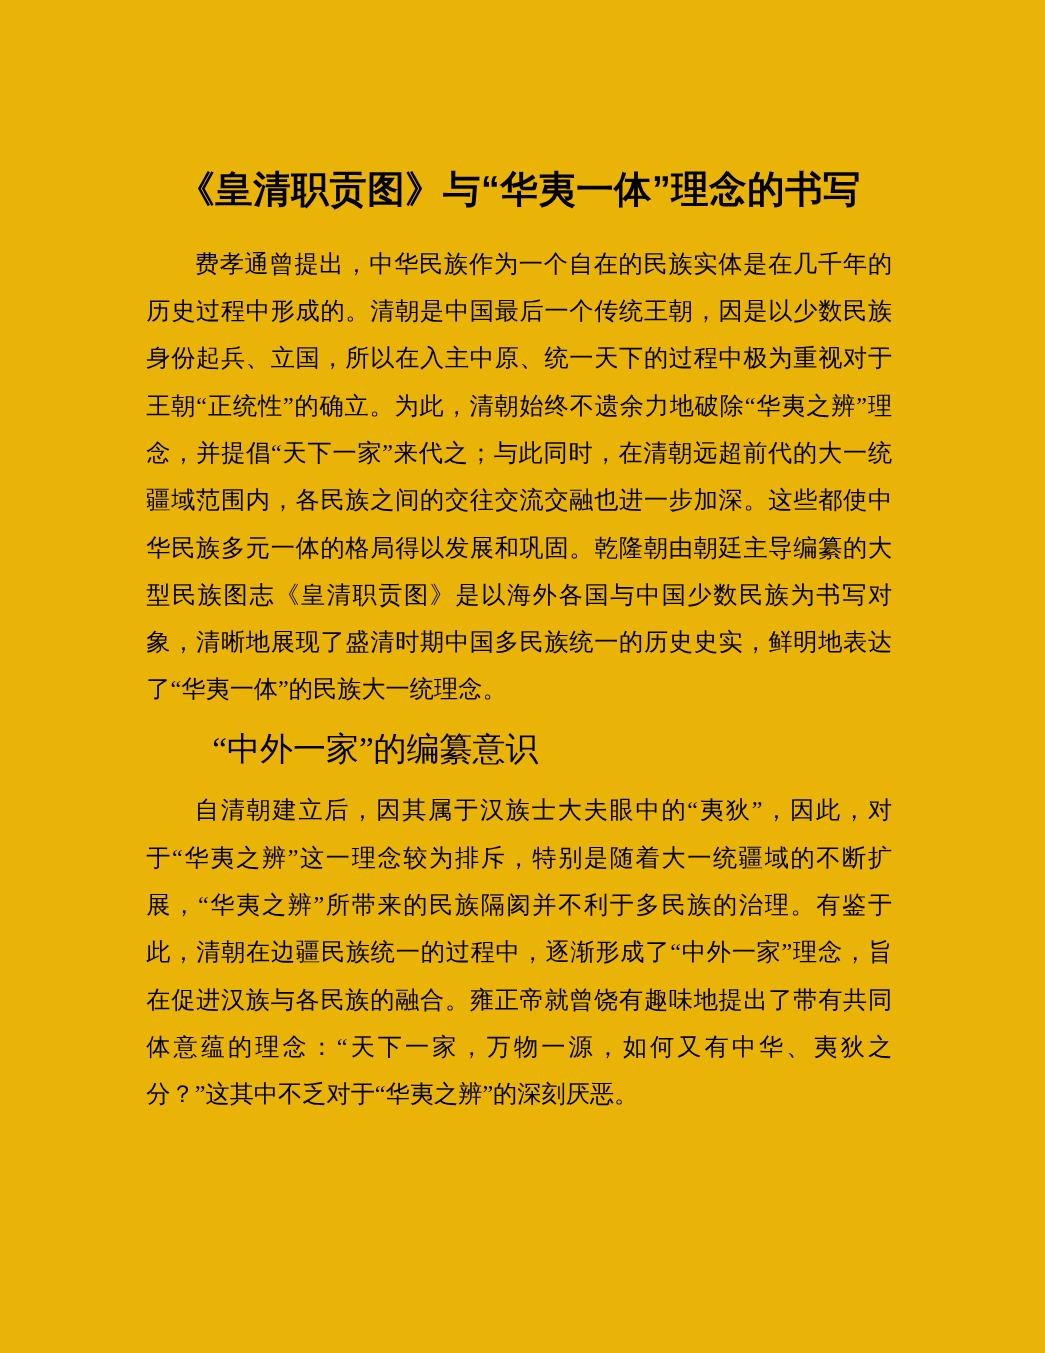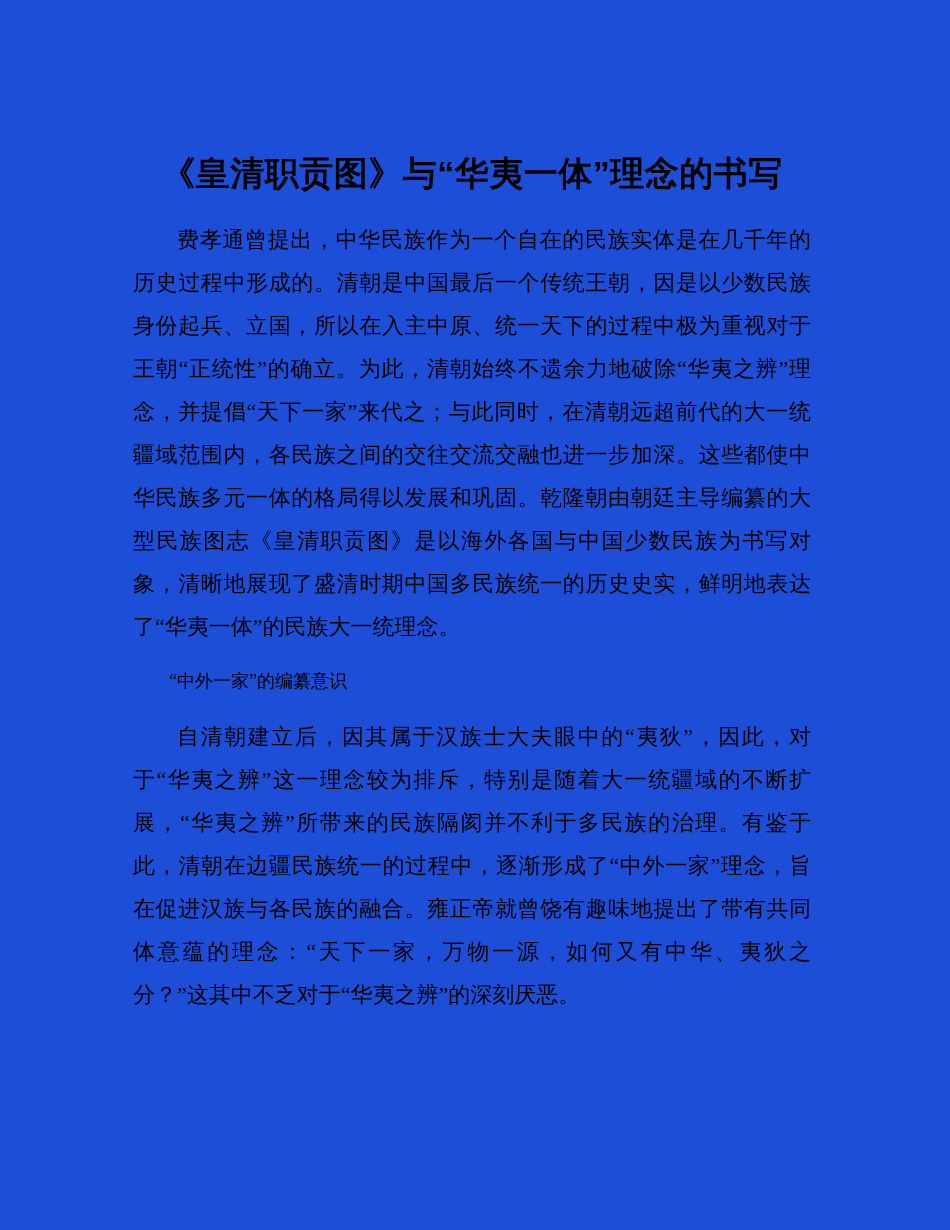--- a/index.html
+++ b/index.html
@@ -4,21 +4,21 @@
 <style>
   html, body {
     margin: 0;
     padding: 0;
     background: #ffffff;
   }
   .page {
     position: relative;
     width: 950px;
     height: 1230px;
-    background: #1d4ed8;
+    background: #eab308;
     overflow: hidden;
   }
   .content {
     position: absolute;
     left: 133px;
     top: 148px;
     width: 678px;
     color: #000000;
   }
   .doc-title {
@@ -36,21 +36,21 @@
     font-size: 22px;
     line-height: 43px;
     text-align: justify;
     text-indent: 2em;
     margin: 0;
     color: #000000;
     word-break: normal;
   }
   .subheading {
     font-weight: normal;
-    font-size: 18px;
+    font-size: 30px;
     margin: 12px 0;
   }
 </style>
 </head>
 <body>
 
 <div class="page">
   <div class="content">
     <h1 class="doc-title">《皇清职贡图》与“华夷一体”理念的书写</h1>
     <p class="para">费孝通曾提出，中华民族作为一个自在的民族实体是在几千年的历史过程中形成的。清朝是中国最后一个传统王朝，因是以少数民族身份起兵、立国，所以在入主中原、统一天下的过程中极为重视对于王朝“正统性”的确立。为此，清朝始终不遗余力地破除“华夷之辨”理念，并提倡“天下一家”来代之；与此同时，在清朝远超前代的大一统疆域范围内，各民族之间的交往交流交融也进一步加深。这些都使中华民族多元一体的格局得以发展和巩固。乾隆朝由朝廷主导编纂的大型民族图志《皇清职贡图》是以海外各国与中国少数民族为书写对象，清晰地展现了盛清时期中国多民族统一的历史史实，鲜明地表达了“华夷一体”的民族大一统理念。</p>

